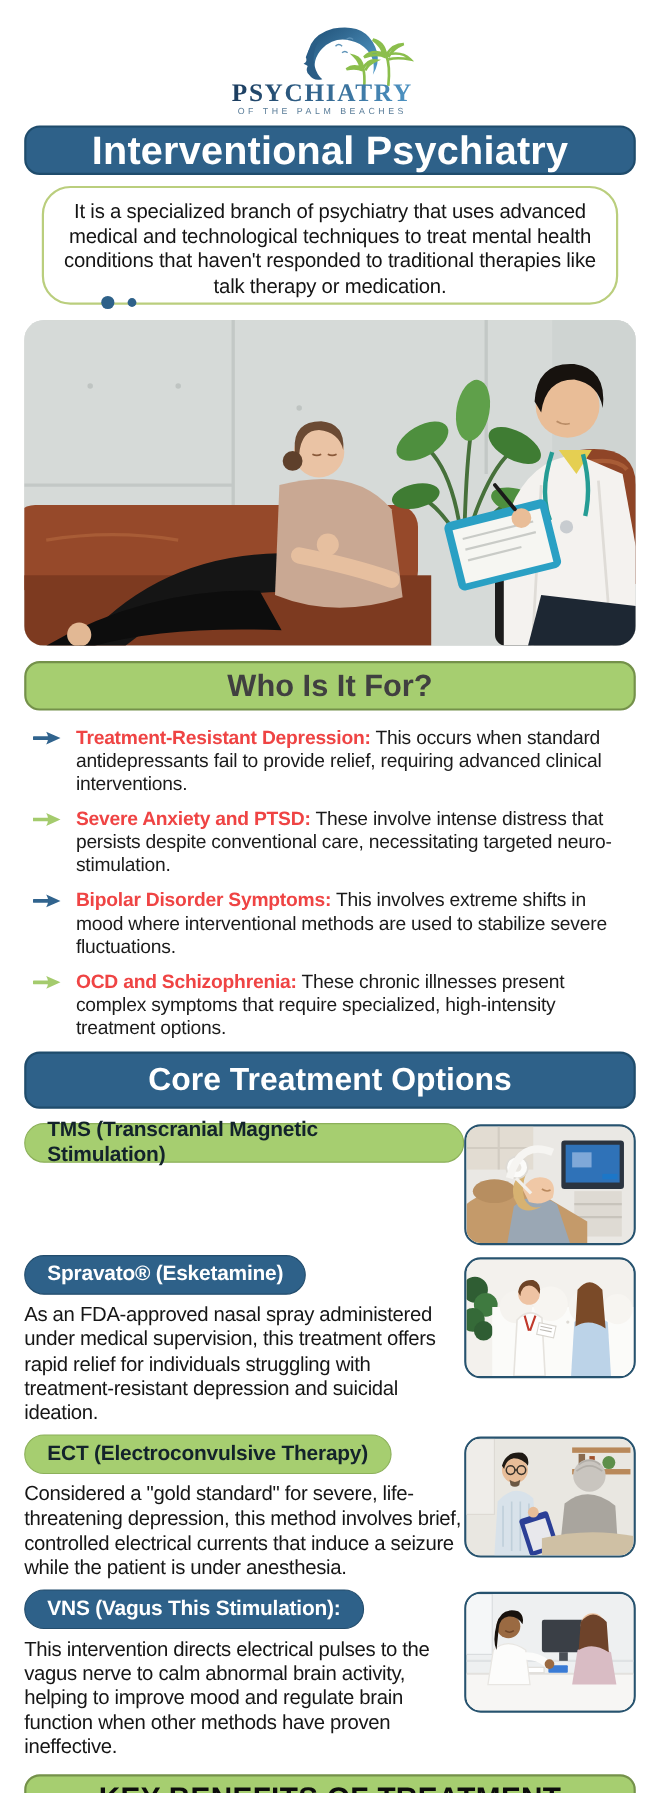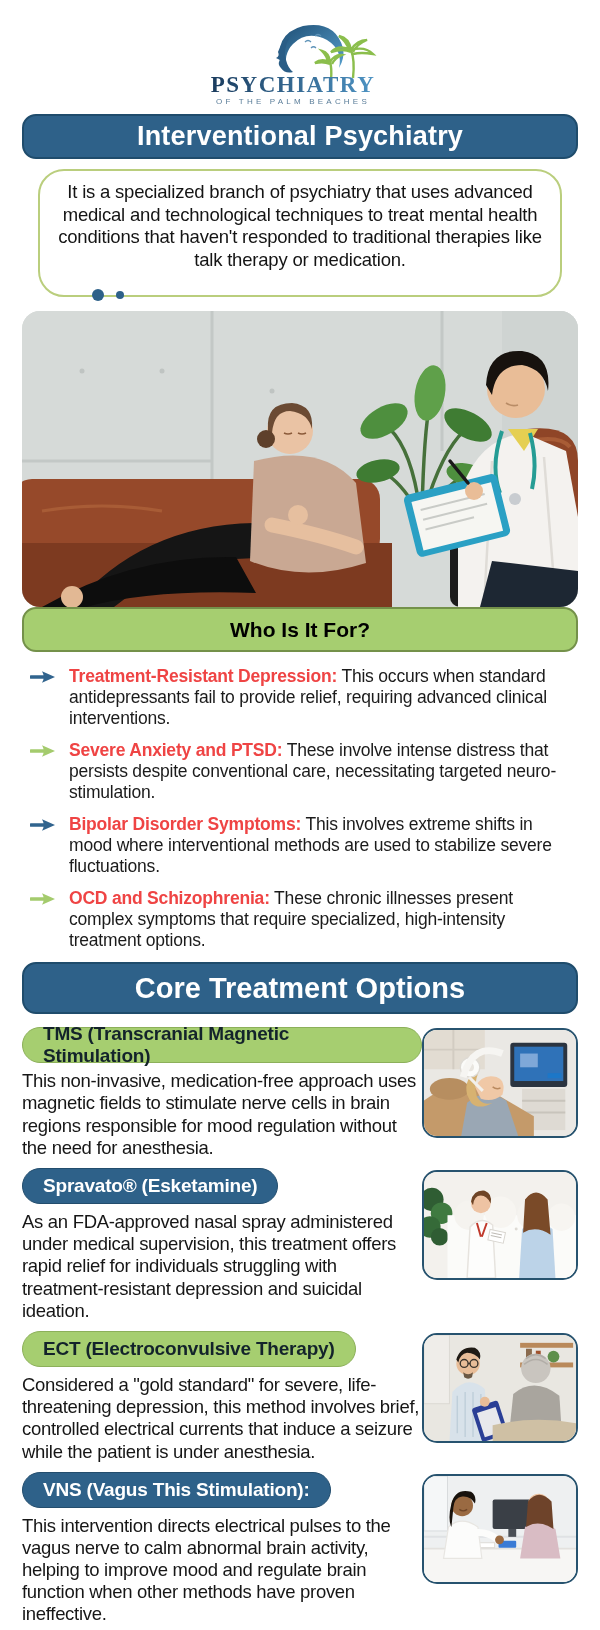--- a/index.html
+++ b/index.html
@@ -13,29 +13,29 @@
   .logo-wrap { display:flex; justify-content:center; padding-top:20px; }
   .logo-wrap svg { width:230px; height:92px; }
 
   
   .bar {
     margin:0 22px; border-radius:14px; display:flex; align-items:center; justify-content:center;
     font-weight:700; text-align:center;
   }
   .bar.blue { background:#2E6189; border:2px solid #1F4C6C; color:#ffffff; }
   .bar.green { background:#A6CE70; border:2px solid #74914A; color:#121a12; }
-  .bar.title-bar { height:45px; font-size:27px; margin-top:2px; letter-spacing:.2px; }
-  .bar.who-bar { height:45px; font-size:21px; margin-top:0; color:#000000; }
+  .bar.title-bar { height:45px; font-size:36px; margin-top:2px; letter-spacing:.2px; }
+  .bar.who-bar { height:45px; font-size:28px; margin-top:14px; color:#404040; }
   .bar.core-bar { height:52px; font-size:29px; margin-top:10px; }
   .bar.benefits-bar { height:45px; font-size:27px; margin-top:14px; color:#0d0d0d; letter-spacing:.3px; }
 
   
   .intro-box {
     position:relative; margin:10px 38px 0 38px; border:2.5px solid #BACE7D; border-radius:26px;
-    padding:10px 14px 24px 14px; text-align:center; font-size:18.5px; line-height:1.22;
+    padding:10px 14px 4px 14px; text-align:center; font-size:18.5px; line-height:1.22;
     color:#141414; letter-spacing:-0.2px;
   }
   .intro-dot { position:absolute; bottom:-6px; border-radius:50%; background:#2E6189; }
   .intro-dot.big { width:12px; height:12px; left:52px; }
   .intro-dot.small { width:8px; height:8px; left:76px; bottom:-4px; }
 
   
   .main-photo {
     margin:14px 22px 0 22px; height:296px; border-radius:18px; overflow:hidden; background:#d6dad8;
   }
@@ -212,21 +212,20 @@
     </div>
   </div>
 
   <div class="bar blue core-bar">Core Treatment Options</div>
 
   <div class="treatments">
 
     <div class="treatment">
       <div class="t-left">
         <span class="pill green">TMS (Transcranial Magnetic Stimulation)</span>
-        <div class="t-text">This non-invasive, medication-free approach uses magnetic fields to stimulate nerve cells in brain regions responsible for mood regulation without the need for anesthesia.</div>
       </div>
       <div class="t-photo">
         <svg viewBox="0 0 155 108" preserveAspectRatio="xMidYMid slice">
           <rect width="155" height="108" fill="#EAE8E4"></rect>
           <rect x="0" y="0" width="62" height="40" fill="#E2DCD2"></rect>
           <path d="M30 0 V40 M0 20 H62" stroke="#D2CCC2" stroke-width="2"></path>
           <rect x="88" y="13" width="58" height="45" rx="3" fill="#2B3440"></rect>
           <rect x="92" y="17" width="50" height="35" fill="#2F72B8"></rect>
           <rect x="98" y="24" width="18" height="14" fill="#7FA8D8"></rect>
           <rect x="126" y="44" width="14" height="5" fill="#1C77C8"></rect>

